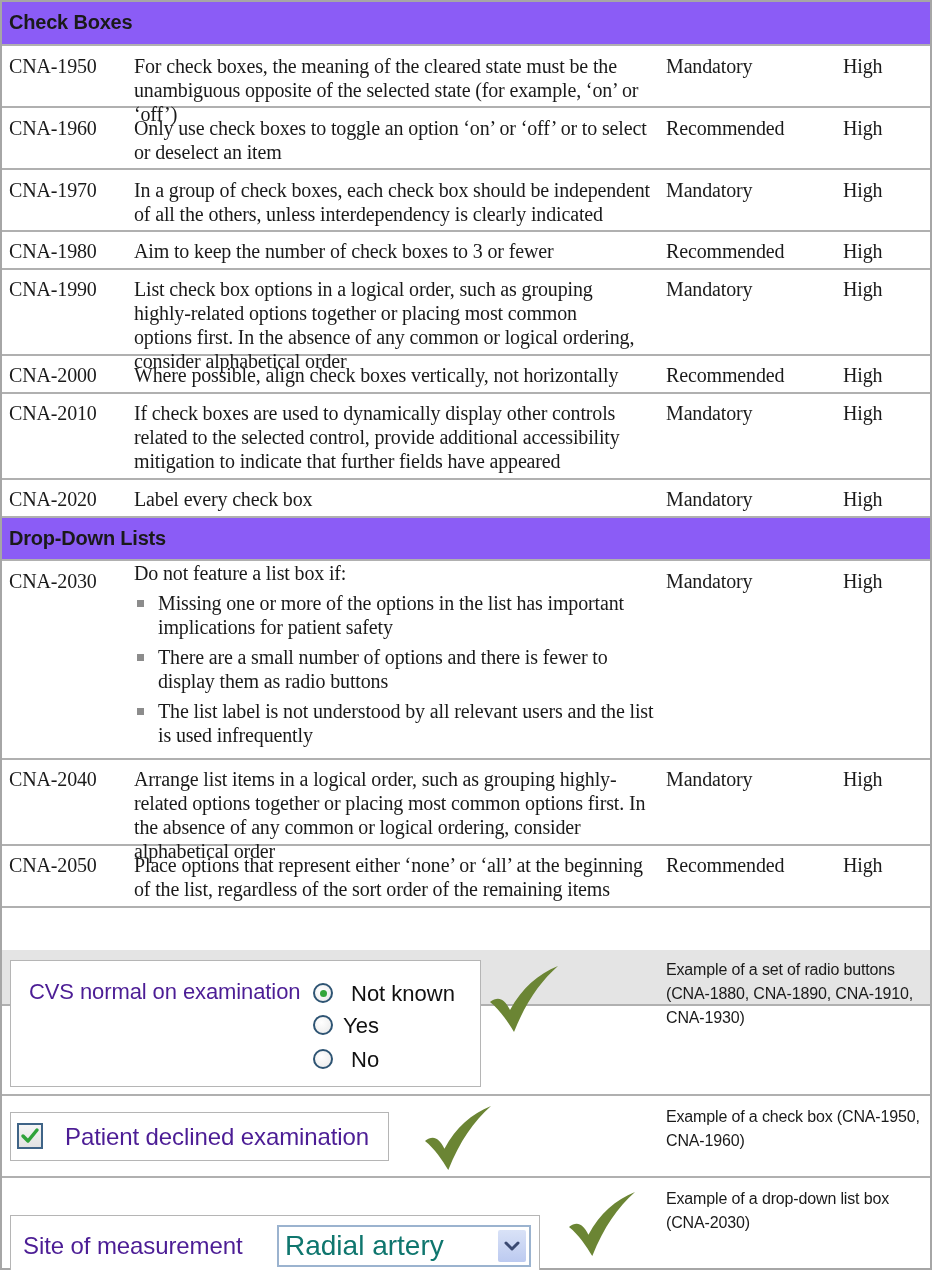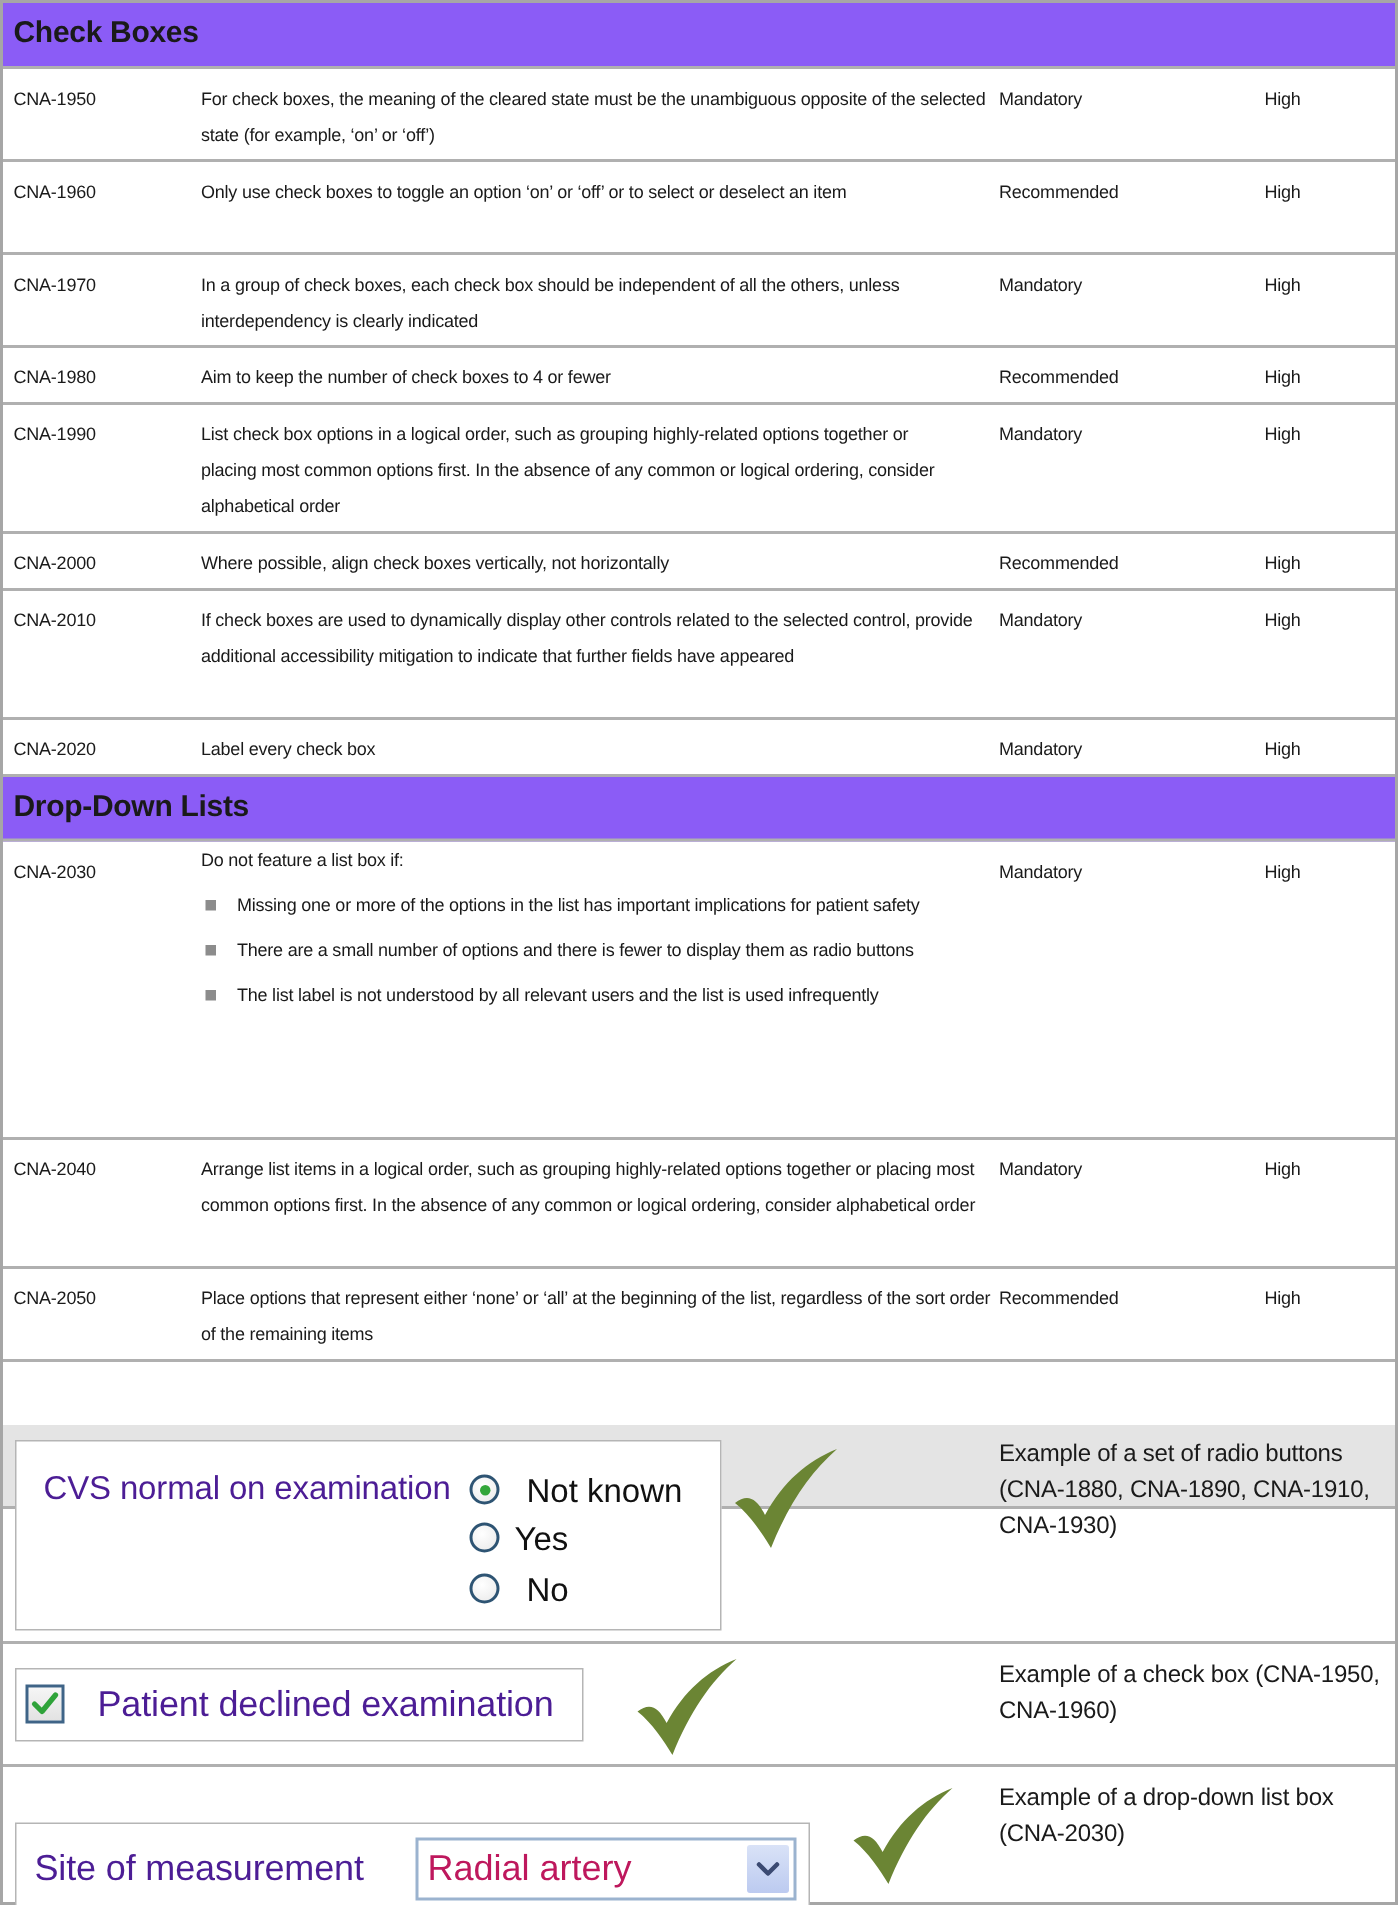--- a/index.html
+++ b/index.html
@@ -4,38 +4,38 @@
 <style>
   * { box-sizing: border-box; margin: 0; padding: 0; }
   html, body { width: 932px; height: 1270px; background: #ffffff; overflow: hidden; }
   body { font-family: "Liberation Sans", sans-serif; color: #1a1a1a; font-size: 16px; }
   #doc { position: absolute; left: 0; top: 0; width: 932px; height: 1270px;
          border: 2px solid #a6a6a6; border-top: 2px solid #a6a6a6; }
   .row { position: absolute; left: 0; width: 928px; border-bottom: 2px solid #b0b0b0; }
   .row.section { background: #8b5cf6; }
   .row.section.alt { background: #e4e4e4; }
   .section-title { position: absolute; left: 7px; font-weight: bold; font-size: 20px; letter-spacing: -0.2px; }
-  .cell { position: absolute; top: 0; font-size: 12px; line-height: 24px; letter-spacing: -0.15px; }
+  .cell { position: absolute; top: 0; font-size: 20px; line-height: 24px; letter-spacing: -0.15px; font-family: Liberation Serif, serif; }
   .c-id { left: 7px; width: 120px; }
   .c-text { left: 132px; width: 524px; }
   .c-type { left: 664px; width: 170px; }
   .c-pri { left: 841px; width: 80px; }
   .bullets { list-style: none; margin-top: 6px; }
   .bullets li { position: relative; padding-left: 24px; margin-bottom: 6px; }
   .bullets li .sq { position: absolute; left: 3px; top: 9px; width: 7px; height: 7px; background: #8c8c8c; }
   .example-desc { position: absolute; left: 664px; width: 260px; font-size: 16px; line-height: 24px; letter-spacing: -0.15px; }
   .mock { position: absolute; background: #fff; border: 1px solid #b5b5b5; font-family: "Liberation Sans", sans-serif; }
   .mock-label { position: absolute; font-size: 22px; color: #4c1d95; letter-spacing: -0.1px; }
   .radio { position: absolute; width: 20px; height: 20px; border-radius: 50%;
            border: 2px solid #2e5473; background: radial-gradient(circle at 40% 35%, #ffffff 0%, #e9e9e9 100%); }
   .radio.checked::after { content: ""; position: absolute; left: 5px; top: 5px; width: 7px; height: 7px; border-radius: 50%; background: #33a63a; }
   .radio-label { position: absolute; font-size: 22px; color: #111; }
   .checkbox { position: absolute; width: 26px; height: 26px; border: 2px solid #3f6487; background: linear-gradient(#f6f6f6, #e2e2e2); }
   .select { position: absolute; border: 2px solid #9bb3cf; background: #fff; }
-  .select-value { position: absolute; left: 6px; top: 0; font-size: 24px; line-height: 38px; color: #be185d; }
+  .select-value { position: absolute; left: 6px; top: 0; font-size: 28px; line-height: 38px; color: #0f766e; }
   .select-btn { position: absolute; right: 3px; top: 3px; width: 28px; height: 32px; background: linear-gradient(#d9e2f7, #bccaf0); border-radius: 2px; }
   .tick { position: absolute; }
 </style>
 </head>
 <body>
 
 <div id="doc">
 
   <div class="row section" style="top:0;height:44px;">
     <span class="section-title" style="top:9px;">Check Boxes</span>
@@ -57,21 +57,21 @@
 
   <div class="row" style="top:168px;height:62px;">
     <span class="cell c-id" style="top:8px">CNA-1970</span>
     <span class="cell c-text" style="top:8px;width:530px">In a group of check boxes, each check box should be independent of all the others, unless interdependency is clearly indicated</span>
     <span class="cell c-type" style="top:8px">Mandatory</span>
     <span class="cell c-pri" style="top:8px">High</span>
   </div>
 
   <div class="row" style="top:230px;height:38px;">
     <span class="cell c-id" style="top:7px">CNA-1980</span>
-    <span class="cell c-text" style="top:7px">Aim to keep the number of check boxes to 4 or fewer</span>
+    <span class="cell c-text" style="top:7px">Aim to keep the number of check boxes to 3 or fewer</span>
     <span class="cell c-type" style="top:7px">Recommended</span>
     <span class="cell c-pri" style="top:7px">High</span>
   </div>
 
   <div class="row" style="top:268px;height:86px;">
     <span class="cell c-id" style="top:7px">CNA-1990</span>
     <span class="cell c-text" style="top:7px;width:505px">List check box options in a logical order, such as grouping highly-related options together or placing most common options first. In the absence of any common or logical ordering, consider alphabetical order</span>
     <span class="cell c-type" style="top:7px">Mandatory</span>
     <span class="cell c-pri" style="top:7px">High</span>
   </div>

